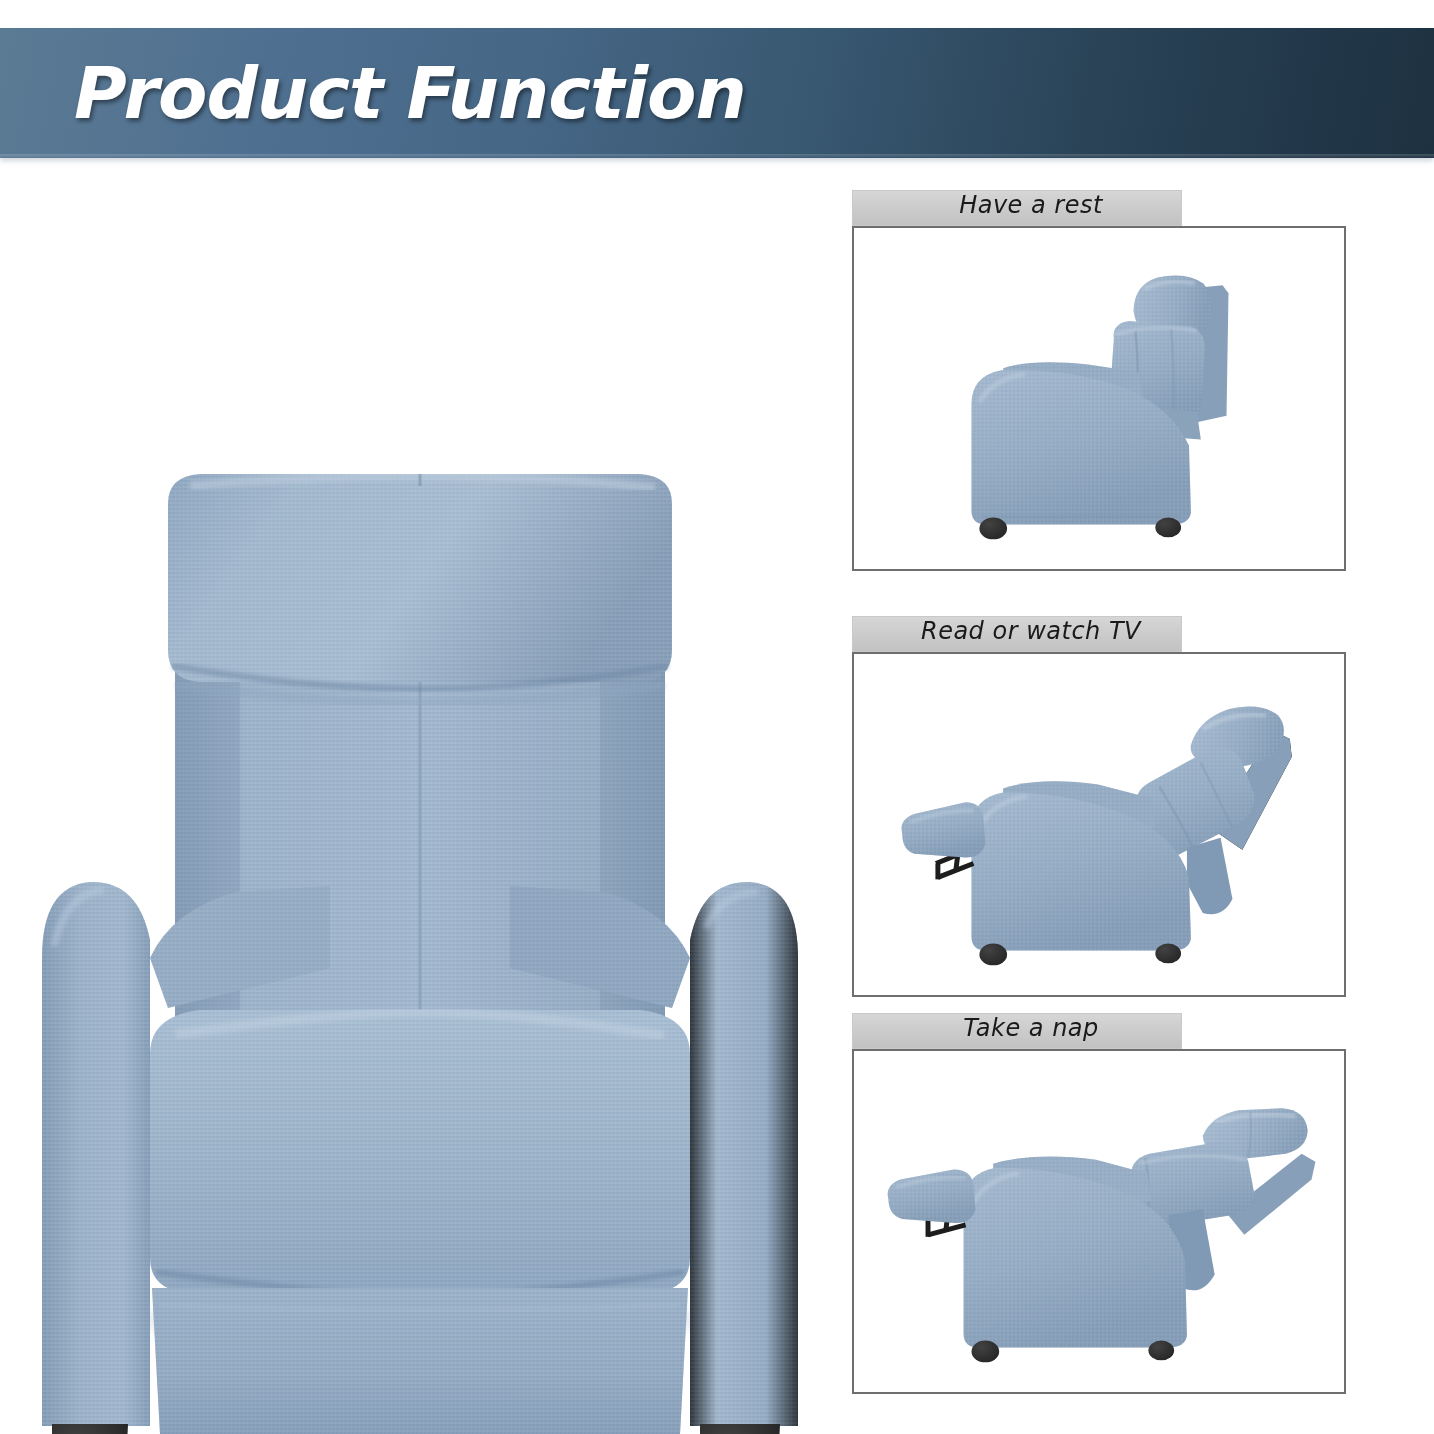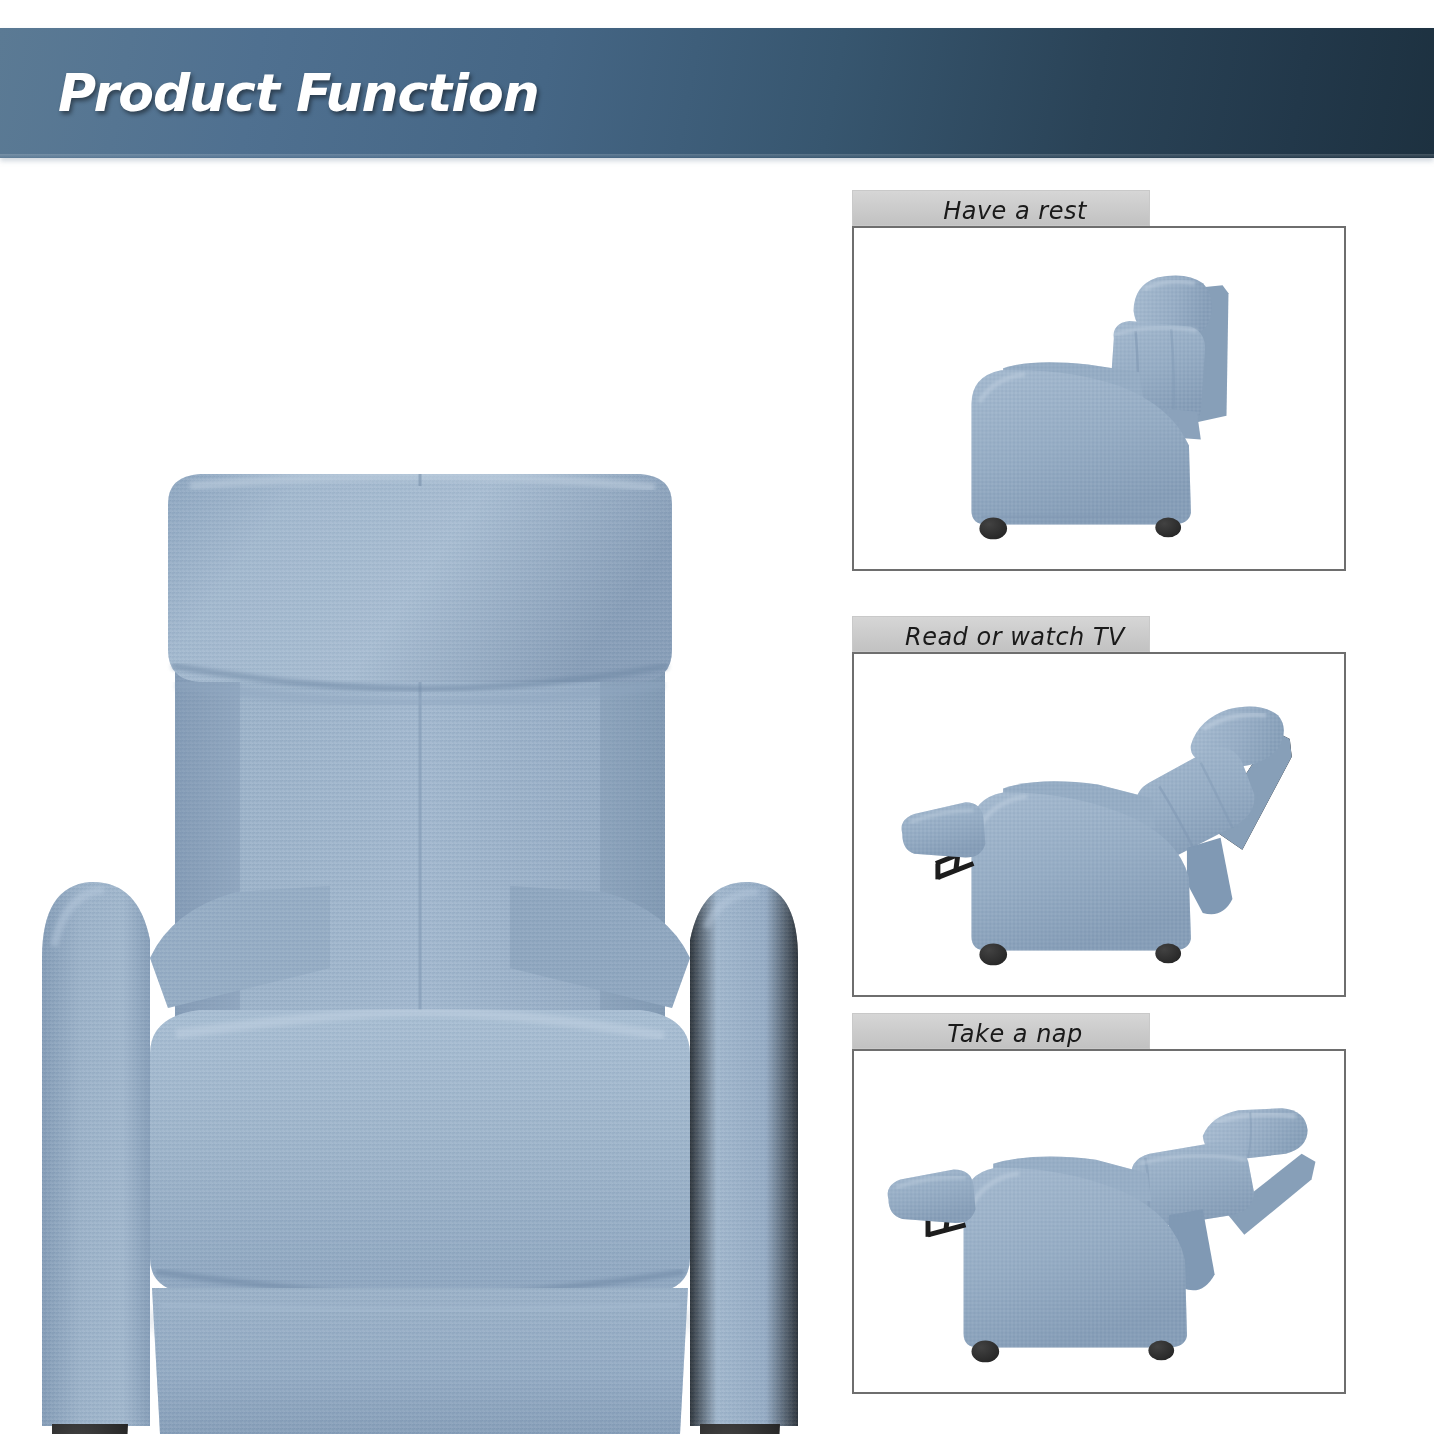--- a/index.html
+++ b/index.html
@@ -35,27 +35,27 @@
   }
   .header-banner::after {
     content: "";
     position: absolute;
     left: 0; right: 0; bottom: 0;
     height: 4px;
     background: linear-gradient(180deg, rgba(255,255,255,0.18), rgba(255,255,255,0.02));
   }
   .header-title {
     position: absolute;
-    left: 58px;
+    left: 74px;
     top: 50%;
     transform: translateY(-50%);
     font-family: "DejaVu Sans", sans-serif;
     font-style: italic;
     font-weight: bold;
-    font-size: 52px;
+    font-size: 72px;
     letter-spacing: -1px;
     color: #ffffff;
     white-space: nowrap;
     text-shadow: 2px 3px 4px rgba(0,0,0,0.45);
   }
 
   
   .hero {
     position: absolute;
     left: 0;
@@ -79,27 +79,27 @@
     width: 494px;
   }
   .panel-1 { top: 0;    height: 384px; }
   .panel-2 { top: 413px; height: 384px; margin-top: 13px; }
   .panel-3 { top: 823px; height: 384px; }
 
   .panel-tab {
     position: absolute;
     left: 0;
     top: 0;
-    width: 298px;
+    width: 330px;
     height: 36px;
     background: linear-gradient(180deg, #d6d6d6 0%, #cccccc 48%, #c2c2c2 100%);
     border: 1px solid #c9c9c9;
     box-sizing: border-box;
     display: flex;
-    align-items: flex-end;
+    align-items: flex-start;
     justify-content: center;
     z-index: 2;
   }
   .panel-tab-label {
     font-family: "DejaVu Sans", sans-serif;
     font-style: italic;
     font-size: 24px;
     color: #1a1a1a;
     letter-spacing: 0.5px;
     white-space: nowrap;

